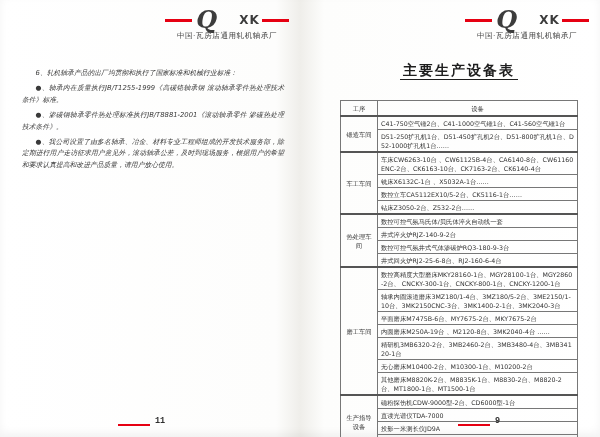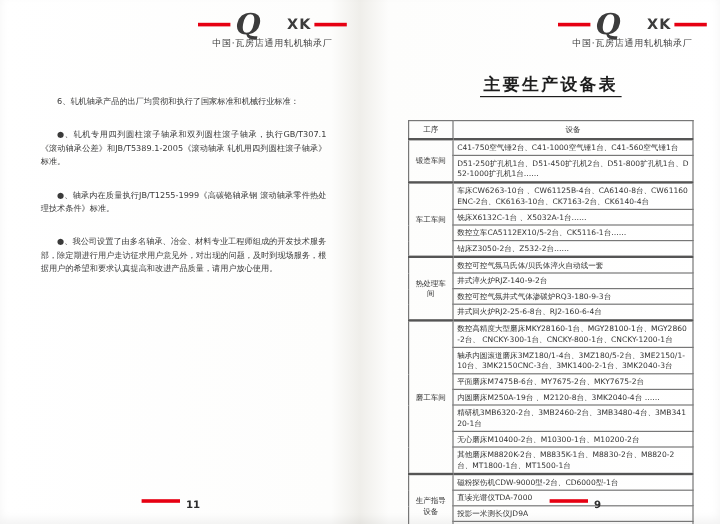--- a/index.html
+++ b/index.html
@@ -28,25 +28,25 @@
     font-size:24px; line-height:20px; color:#3c3c3c; margin:0 -3px 0 2px;
   }
   .logo-xk { font-size:12px; font-weight:bold; color:#3c3c3c; letter-spacing:1px; line-height:12px; margin-bottom:4px;margin-left:23px; }
   .brand-company { margin-top:1px; font-size:7.5px; color:#3f3f3f; letter-spacing:0.6px; white-space:nowrap;text-align:center; }
 
   
   .paragraphs {
     position:absolute; top:64px; left:18px; width:270px;
     font-size:6.8px; line-height:11.4px; color:var(--ink); text-align:justify;
   }
-  .paragraphs p { margin:16px; text-indent:2em; }
+  .paragraphs p { margin:4px; text-indent:2em;font-style:italic; }
 
   
-  .page-num { position:absolute; bottom:11px; display:flex; align-items:flex-start; gap:5px;
-    font-size:8.5px; font-weight:bold; color:#2e2e2e; }
+  .page-num { position:absolute; bottom:11px; display:flex; align-items:flex-end; gap:5px;
+    font-size:8.5px; font-weight:bold; color:#2e2e2e;font-family:Liberation Mono, monospace; }
   .page-num .num-line { width:32px; height:2.5px; background:var(--accent); }
   .page-left .page-num { left:118px; }
   .page-right .page-num { left:158px; }
 
   
   .table-title { position:absolute; top:62px; left:40px; width:238px; text-align:center;
     font-size:14px; font-weight:bold; color:#1e1e1e; }
   .table-title span { border-bottom:1.5px solid #1e1e1e; padding:0 3px 1px 3px; letter-spacing:2px;text-align:center; }
 
   table.equip { position:absolute; top:100px; left:40px; width:238px;
@@ -70,23 +70,23 @@
         <span class="dash"></span>
         <span class="logo-q">Q</span>
         <span class="logo-xk">XK</span>
         <span class="dash"></span>
       </div>
       <div class="brand-company">中国·瓦房店通用轧机轴承厂</div>
     </div>
 
     <div class="paragraphs" id="paragraphs">
         <p>6、轧机轴承产品的出厂均贯彻和执行了国家标准和机械行业标准：</p>
-        <p>●、轧机专用四列圆柱滚子轴承和双列圆柱滚子轴承，执行GB/T307.1《滚动轴承公差》和JB/T5389.1-2005《滚动轴承 轧机用四列圆柱滚子轴承》标准。</p>
         <p>●、轴承内在质量执行JB/T1255-1999《高碳铬轴承钢 滚动轴承零件热处理技术条件》标准。</p>
-        <p>●、我公司设置了由多名轴承、冶金、材料专业工程师组成的开发技术服务部，除定期进行用户走访征求用户意见外，对出现的问题，及时到现场服务，根据用户的希望和要求认真提高和改进产品质量，请用户放心使用。</p>
+        <p>●、渗碳钢轴承零件热处理标准执行JB/T8881-2001《滚动轴承零件 渗碳热处理技术条件》。</p>
+        <p>●、我公司设置了由多名轴承、冶金、材料专业工程师组成的开发技术服务部，除定期进行用户走访征求用户意见外，滚动轴承公差，及时到现场服务，根据用户的希望和要求认真提高和改进产品质量，请用户放心使用。</p>
       </div>
 
     <div class="page-num">
       <span class="num-line"></span>
       <span>11</span>
     </div>
   </div>
 
   <div class="page page-right">
     <div class="brand">

